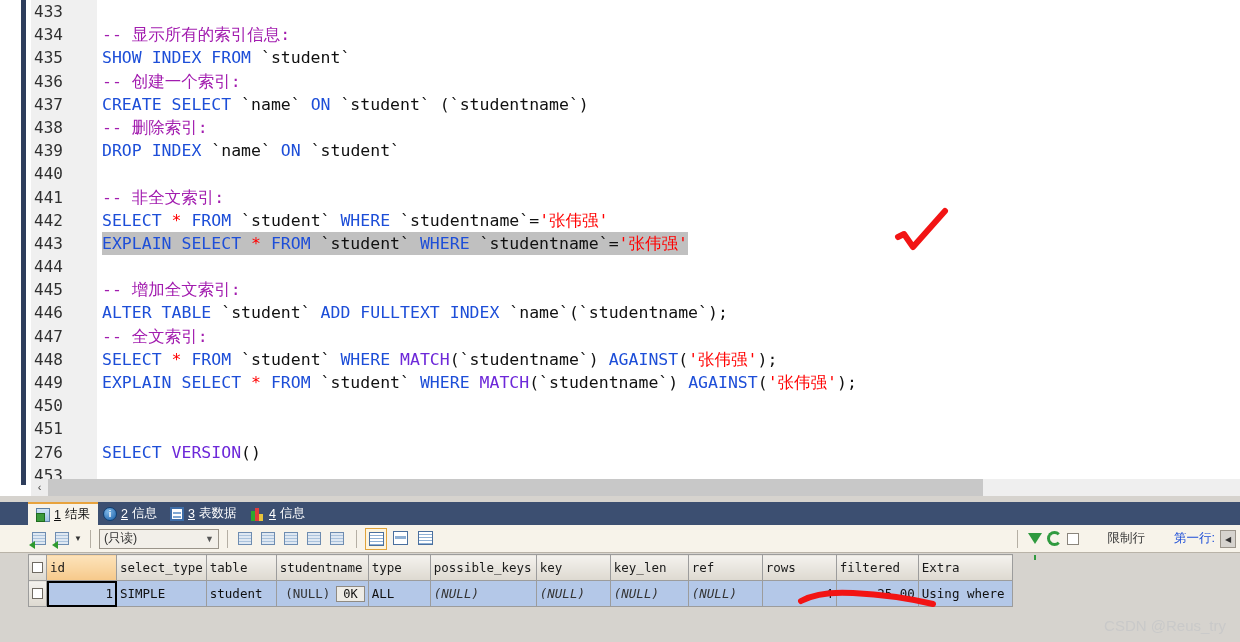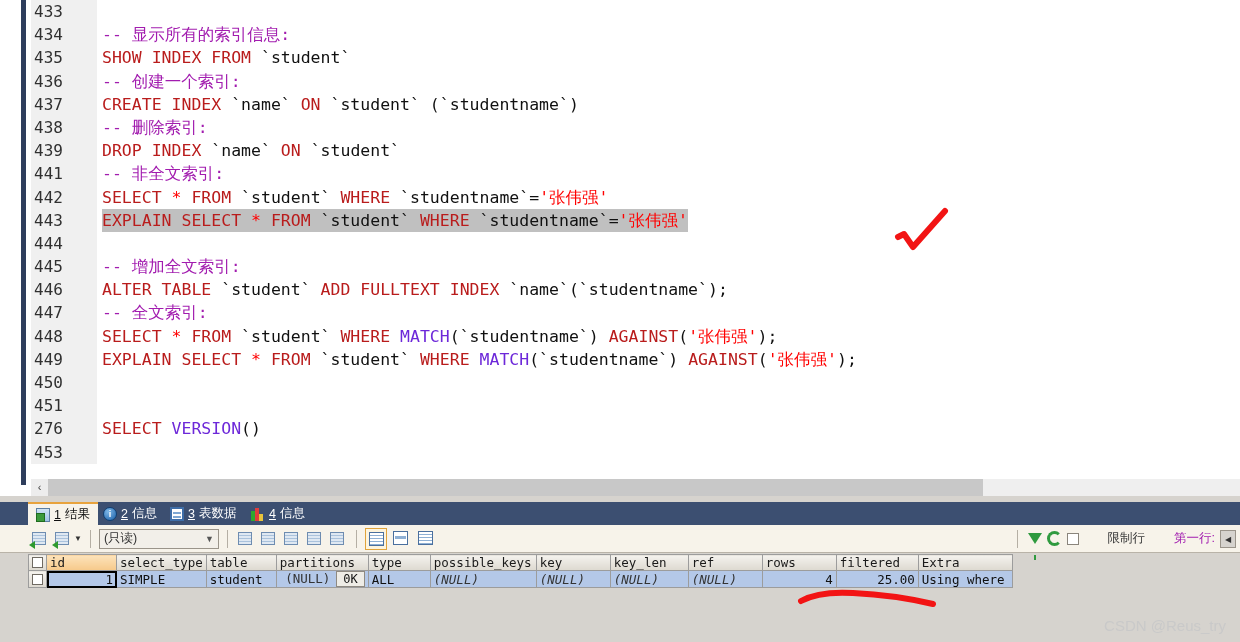--- a/index.html
+++ b/index.html
@@ -34,21 +34,21 @@
     font-family: "DejaVu Sans Mono", monospace; font-size: 16px;
     text-align: left; padding-left: 3px;
   }
   .code {
     position: absolute; left: 71px; top: 0; height: 23.2px;
     font-family: "DejaVu Sans Mono", monospace; font-size: 16.5px;
     color: #101010; letter-spacing: 0px;
   }
   .code.hl { background: #c0c0c0; }
 
-  .kw  { color: #b91c1c; margin-top: 16px; }
+  .kw  { color: #1d4ed8; margin-top: 16px; }
   .fn  { color: #6d28d9; }
   .cm  { color: #a21caf; }
   .str { color: #ff0000; }
   .pl  { color: #101010; }
 
   
   .hscroll {
     position: absolute; left: 31px; top: 479px; width: 1209px; height: 17px;
     background: #efefef;
   }
@@ -140,29 +140,29 @@
     background:#fff; border:1px solid #4a6f9e;
     background-image: repeating-linear-gradient(#fff,#fff 2px,#8fb0d4 2px,#8fb0d4 3px); }
   .tb-right { margin-left:auto; display:flex; align-items:center; gap:5px; padding-right:4px; }
   .funnel { width:0;height:0;border-left:7px solid transparent;border-right:7px solid transparent;
     border-top:11px solid #2f9a3f; position:relative; }
   .funnel:after{content:"";position:absolute;left:-1px;top:11px;width:2px;height:5px;background:#2f9a3f;}
   .refresh { width:15px;height:15px;border:3px solid #2f9a3f;border-radius:50%;
     border-right-color:transparent; }
   .chkbox { width:12px;height:12px;background:#fff;border:1px solid #8a857c; display:inline-block; }
   .tb-lbl { font-size:12.5px; color:#3a3a3a;margin-left:24px; }
-  .tb-lbl.dim { color:#a21caf; }
+  .tb-lbl.dim { color:#1d4ed8; }
   .spin-btn { width:16px;height:18px;background:#d6d3ce;border:1px solid #9a948a;
     font-size:8px;text-align:center;line-height:18px;color:#333; }
 
   
   .grid-wrap { position:absolute; left:28px; top:58px; width:1012px; height:40px; }
   .grid-table { border-collapse: collapse; font-family:"DejaVu Sans Mono", monospace; font-size:12.5px; }
   .grid-table th, .grid-table td {
-    border: 1px solid #9c9c9c; height: 16px; padding: 0 3px;
+    border: 1px solid #9c9c9c; height: 26px; padding: 0 3px;
     white-space: nowrap; font-weight: normal; text-align: left;
   }
   .grid-table th { background: linear-gradient(#f4f2ee,#ddd9d0); color:#1a1a1a; }
   .grid-table th.idcol { background: linear-gradient(#fde3bb,#f6c98a); }
   .grid-table td { background: #b4c8e8; color:#101010; }
   .grid-table td.null { font-style: italic; color:#333; }
   .grid-table td.num { text-align: right; }
   .cb-cell { width: 18px; padding:0 !important; background: linear-gradient(#f4f2ee,#ddd9d0) !important; }
   .cb { width: 11px; height: 11px; background:#fff; border:1px solid #6f6a62; margin: 0 auto; display:block; }
   .cell-sel { outline: 2px solid #000; outline-offset: -2px; }
@@ -184,23 +184,24 @@
 
 <div id="app">
 
   <div class="editor">
     <div class="editor-leftbar"></div>
     <div class="code-area" id="code-area">
         <div class="line"><div class="ln">433</div><div class="code"></div></div>
         <div class="line"><div class="ln">434</div><div class="code"><span class="cm">-- 显示所有的索引信息:</span></div></div>
         <div class="line"><div class="ln">435</div><div class="code"><span class="kw">SHOW INDEX FROM </span><span class="pl">`student`</span></div></div>
         <div class="line"><div class="ln">436</div><div class="code"><span class="cm">-- 创建一个索引:</span></div></div>
-        <div class="line"><div class="ln">437</div><div class="code"><span class="kw">CREATE INDEX </span><span class="pl">`name` </span><span class="kw">ON </span><span class="pl">`student` (`studentname`)</span></div></div>
+        <div class="line"><div class="ln">437</div><div class="code"><span class="kw">CREATE SELECT </span><span class="pl">`name` </span><span class="kw">ON </span><span class="pl">`student` (`studentname`)</span></div></div>
         <div class="line"><div class="ln">438</div><div class="code"><span class="cm">-- 删除索引:</span></div></div>
         <div class="line"><div class="ln">439</div><div class="code"><span class="kw">DROP INDEX </span><span class="pl">`name` </span><span class="kw">ON </span><span class="pl">`student`</span></div></div>
+        <div class="line"><div class="ln">440</div><div class="code"></div></div>
         <div class="line"><div class="ln">441</div><div class="code"><span class="cm">-- 非全文索引:</span></div></div>
         <div class="line"><div class="ln">442</div><div class="code"><span class="kw">SELECT </span><span class="str">* </span><span class="kw">FROM </span><span class="pl">`student` </span><span class="kw">WHERE </span><span class="pl">`studentname`=</span><span class="str">'张伟强'</span></div></div>
         <div class="line"><div class="ln">443</div><div class="code hl"><span class="kw">EXPLAIN SELECT </span><span class="str">* </span><span class="kw">FROM </span><span class="pl">`student` </span><span class="kw">WHERE </span><span class="pl">`studentname`=</span><span class="str">'张伟强'</span></div></div>
         <div class="line"><div class="ln">444</div><div class="code"></div></div>
         <div class="line"><div class="ln">445</div><div class="code"><span class="cm">-- 增加全文索引:</span></div></div>
         <div class="line"><div class="ln">446</div><div class="code"><span class="kw">ALTER TABLE </span><span class="pl">`student` </span><span class="kw">ADD FULLTEXT INDEX </span><span class="pl">`name`(`studentname`);</span></div></div>
         <div class="line"><div class="ln">447</div><div class="code"><span class="cm">-- 全文索引:</span></div></div>
         <div class="line"><div class="ln">448</div><div class="code"><span class="kw">SELECT </span><span class="str">* </span><span class="kw">FROM </span><span class="pl">`student` </span><span class="kw">WHERE </span><span class="fn">MATCH</span><span class="pl">(`studentname`) </span><span class="kw">AGAINST</span><span class="pl">(</span><span class="str">'张伟强'</span><span class="pl">);</span></div></div>
         <div class="line"><div class="ln">449</div><div class="code"><span class="kw">EXPLAIN SELECT </span><span class="str">* </span><span class="kw">FROM </span><span class="pl">`student` </span><span class="kw">WHERE </span><span class="fn">MATCH</span><span class="pl">(`studentname`) </span><span class="kw">AGAINST</span><span class="pl">(</span><span class="str">'张伟强'</span><span class="pl">);</span></div></div>
         <div class="line"><div class="ln">450</div><div class="code"></div></div>
@@ -302,21 +303,21 @@
     <div class="grid-wrap">
       <table class="grid-table">
         <thead>
           <tr id="hdr-row">
             <th class="cb-cell">
               <span class="cb"></span>
             </th>
           <th class="idcol" style="width: 70px;">id</th>
               <th style="width: 86px;">select_type</th>
               <th style="width: 70px;">table</th>
-              <th style="width: 92px;">partitions</th>
+              <th style="width: 92px;">studentname</th>
               <th style="width: 62px;">type</th>
               <th style="width: 106px;">possible_keys</th>
               <th style="width: 74px;">key</th>
               <th style="width: 78px;">key_len</th>
               <th style="width: 74px;">ref</th>
               <th style="width: 74px;">rows</th>
               <th style="width: 82px;">filtered</th>
               <th style="width: 94px;">Extra</th>
             </tr>
         </thead>

